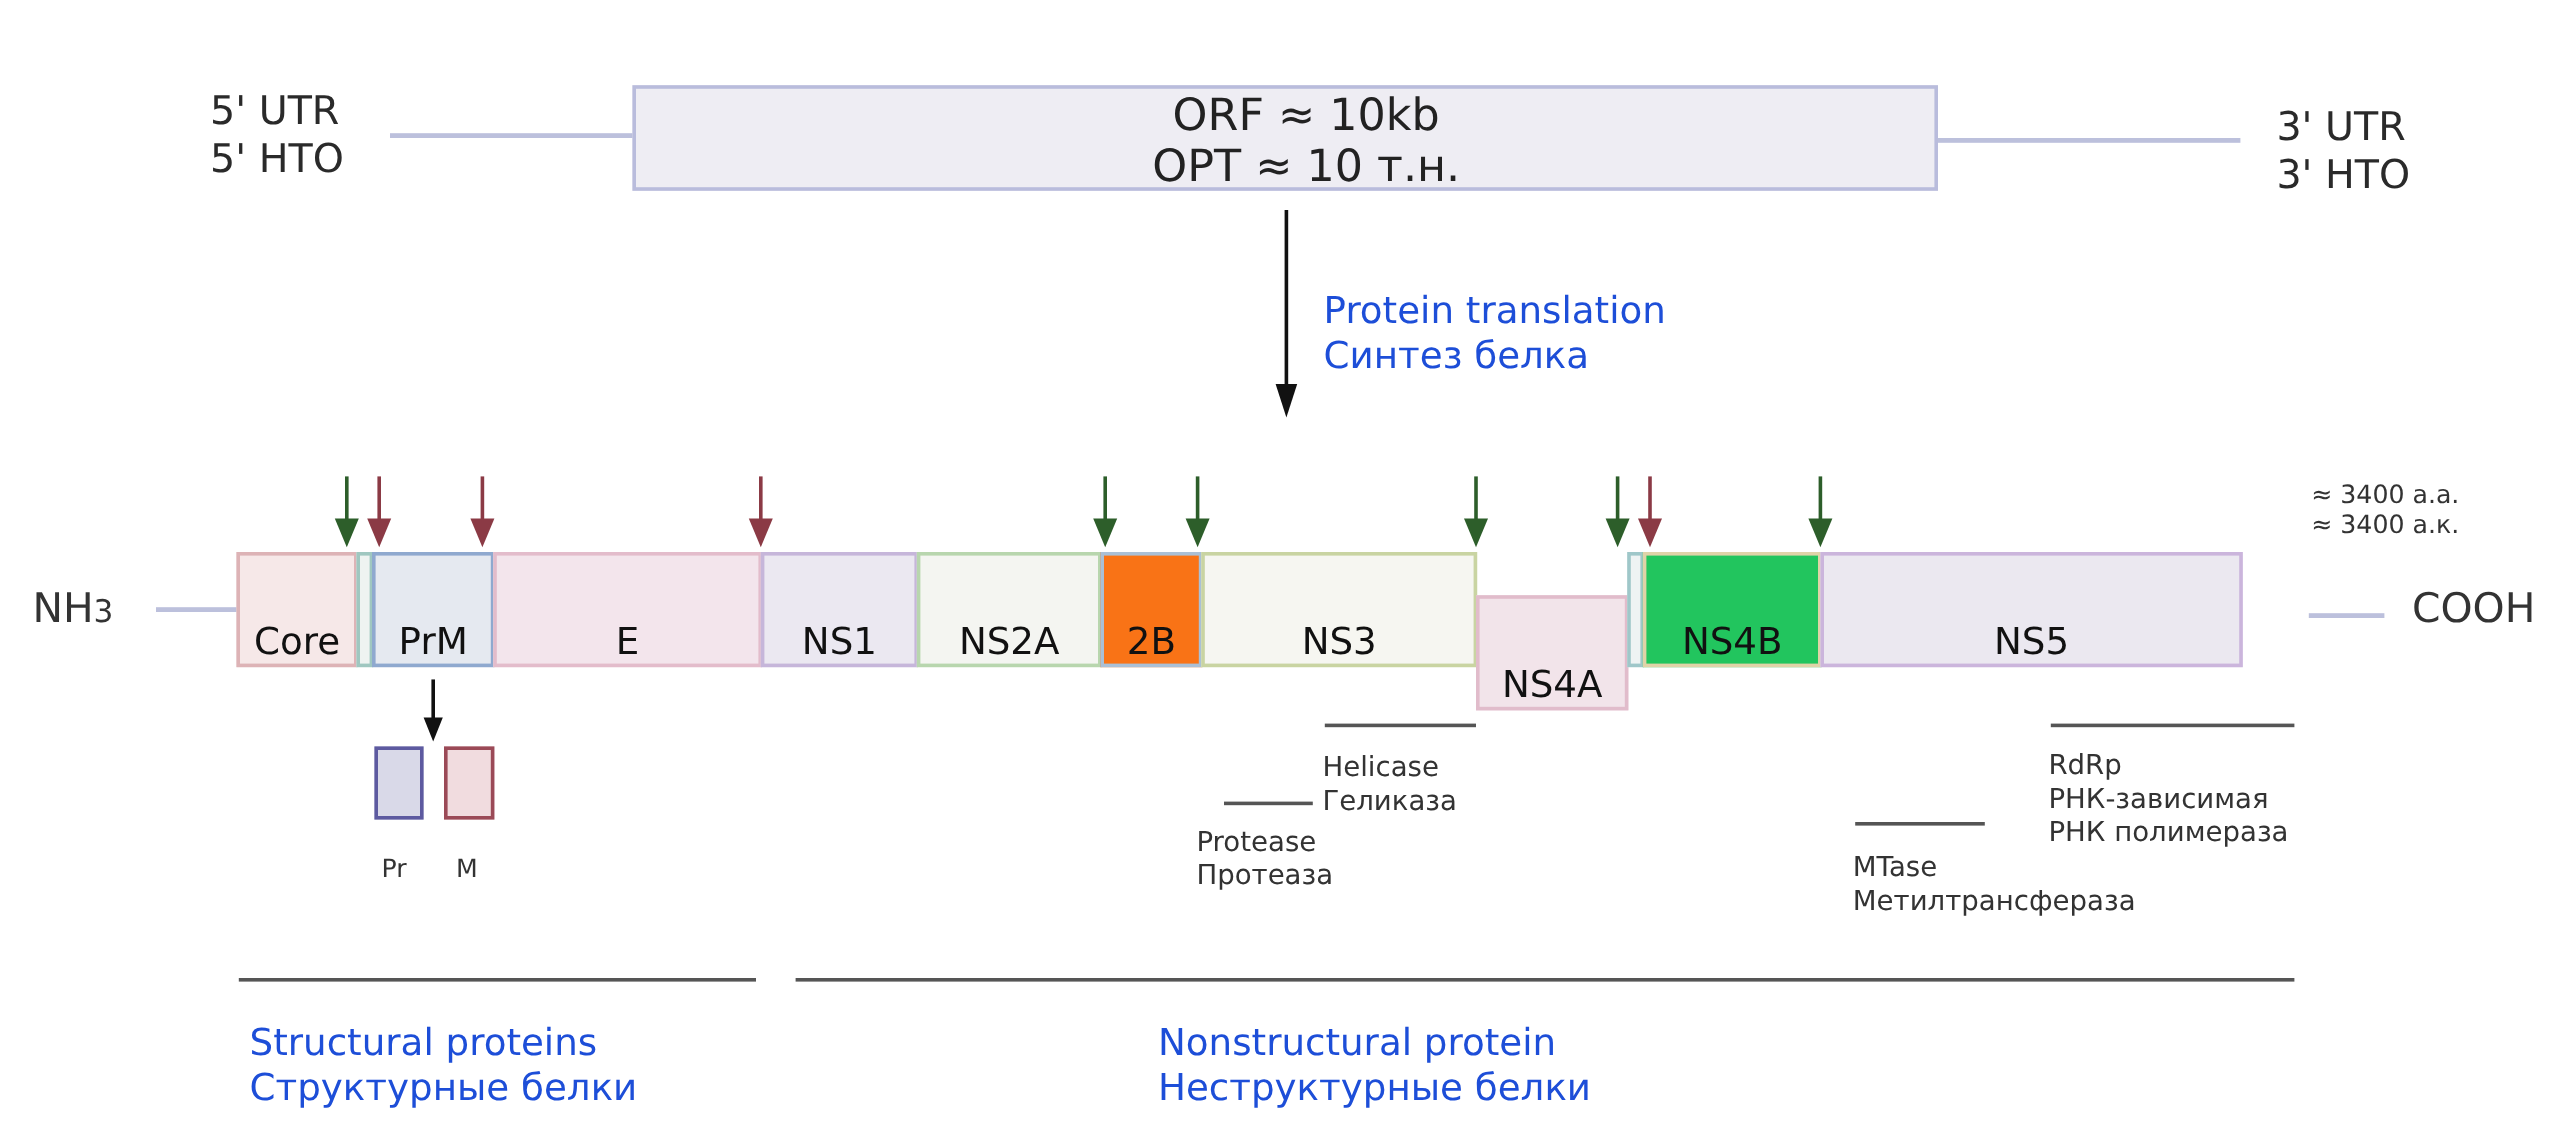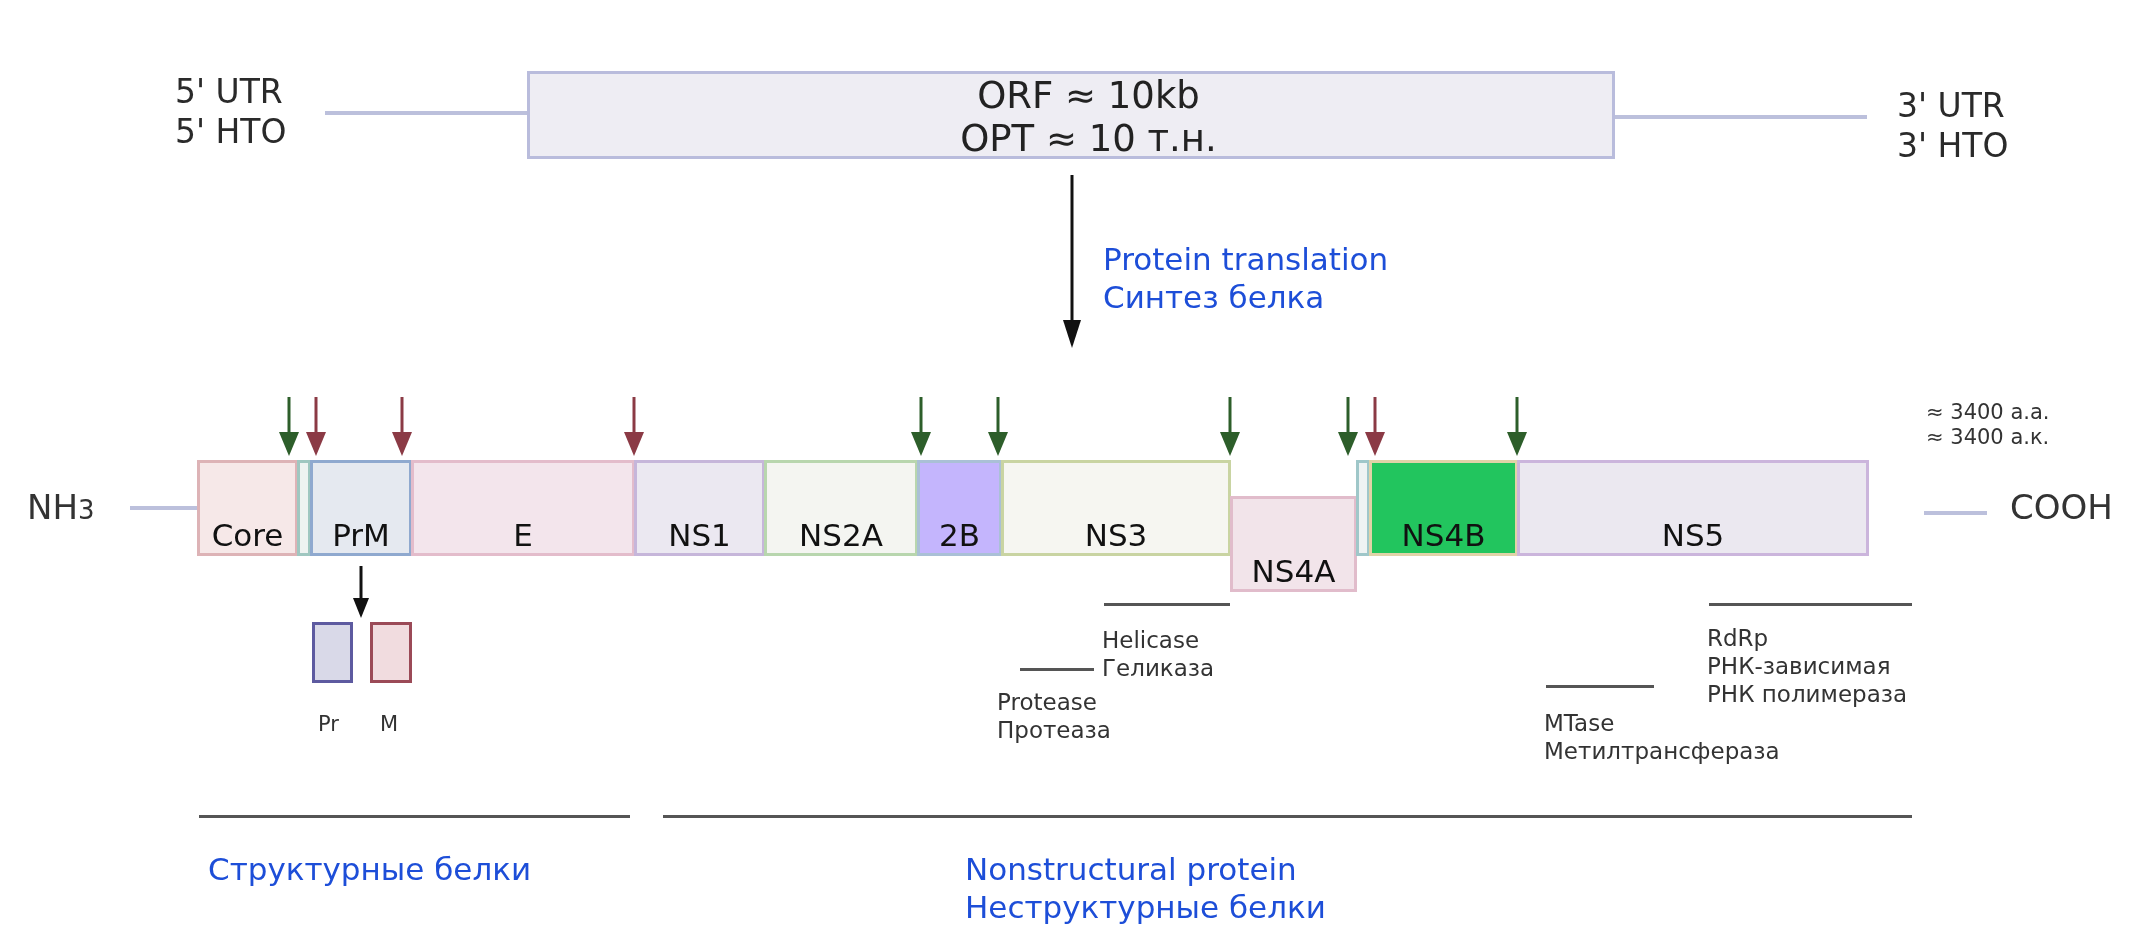--- a/index.html
+++ b/index.html
@@ -111,21 +111,21 @@
     </div>
   <div class="seg" style="left: 411px; width: 224px; background: rgb(243, 229, 236); border-color: rgb(227, 188, 203);">
       <span>E</span>
     </div>
   <div class="seg" style="left: 634px; width: 131px; background: rgb(235, 232, 241); border-color: rgb(198, 182, 218);">
       <span>NS1</span>
     </div>
   <div class="seg" style="left: 764px; width: 154px; background: rgb(244, 245, 241); border-color: rgb(184, 214, 174);">
       <span>NS2A</span>
     </div>
-  <div class="seg" style="left: 917px; width: 85px; background: #c4b5fd; border-color: rgb(170, 192, 214);">
+  <div class="seg" style="left: 917px; width: 85px; background: #f97316; border-color: rgb(170, 192, 214);">
       <span>2B</span>
     </div>
   <div class="seg" style="left: 1001px; width: 230px; background: rgb(246, 246, 241); border-color: rgb(201, 212, 162);">
       <span>NS3</span>
     </div>
   <div class="seg" style="left: 1230px; width: 127px; background: rgb(242, 228, 234); border-color: rgb(225, 188, 203); margin-top: 36px;">
       <span>NS4A</span>
     </div>
   <div class="seg" style="left: 1356px; width: 14px; background: rgb(238, 243, 243); border-color: rgb(159, 199, 201);"></div>
   <div class="seg" style="left: 1369px; width: 149px; background: #22c55e; border-color: rgb(224, 211, 168);">
@@ -167,18 +167,19 @@
 </div>
 <div class="darkline" style="left:1546px; top:685px; width:108px;"></div>
 <div class="txt small" style="left:1544px; top:709px; line-height:28px;">
   <div>MTase</div>
   <div>Метилтрансфераза</div>
 </div>
 
 <div class="darkline" style="left:199px; top:815px; width:431px;"></div>
 <div class="darkline" style="left:663px; top:815px; width:1249px;"></div>
 <div class="txt mid" style="left:208px; top:850px; line-height:38px;">
+  <div>Structural proteins</div>
   <div>Структурные белки</div>
 </div>
 <div class="txt mid" style="left:965px; top:850px; line-height:38px;">
   <div>Nonstructural protein</div>
   <div>Неструктурные белки</div>
 </div>
 
 </body></html>

